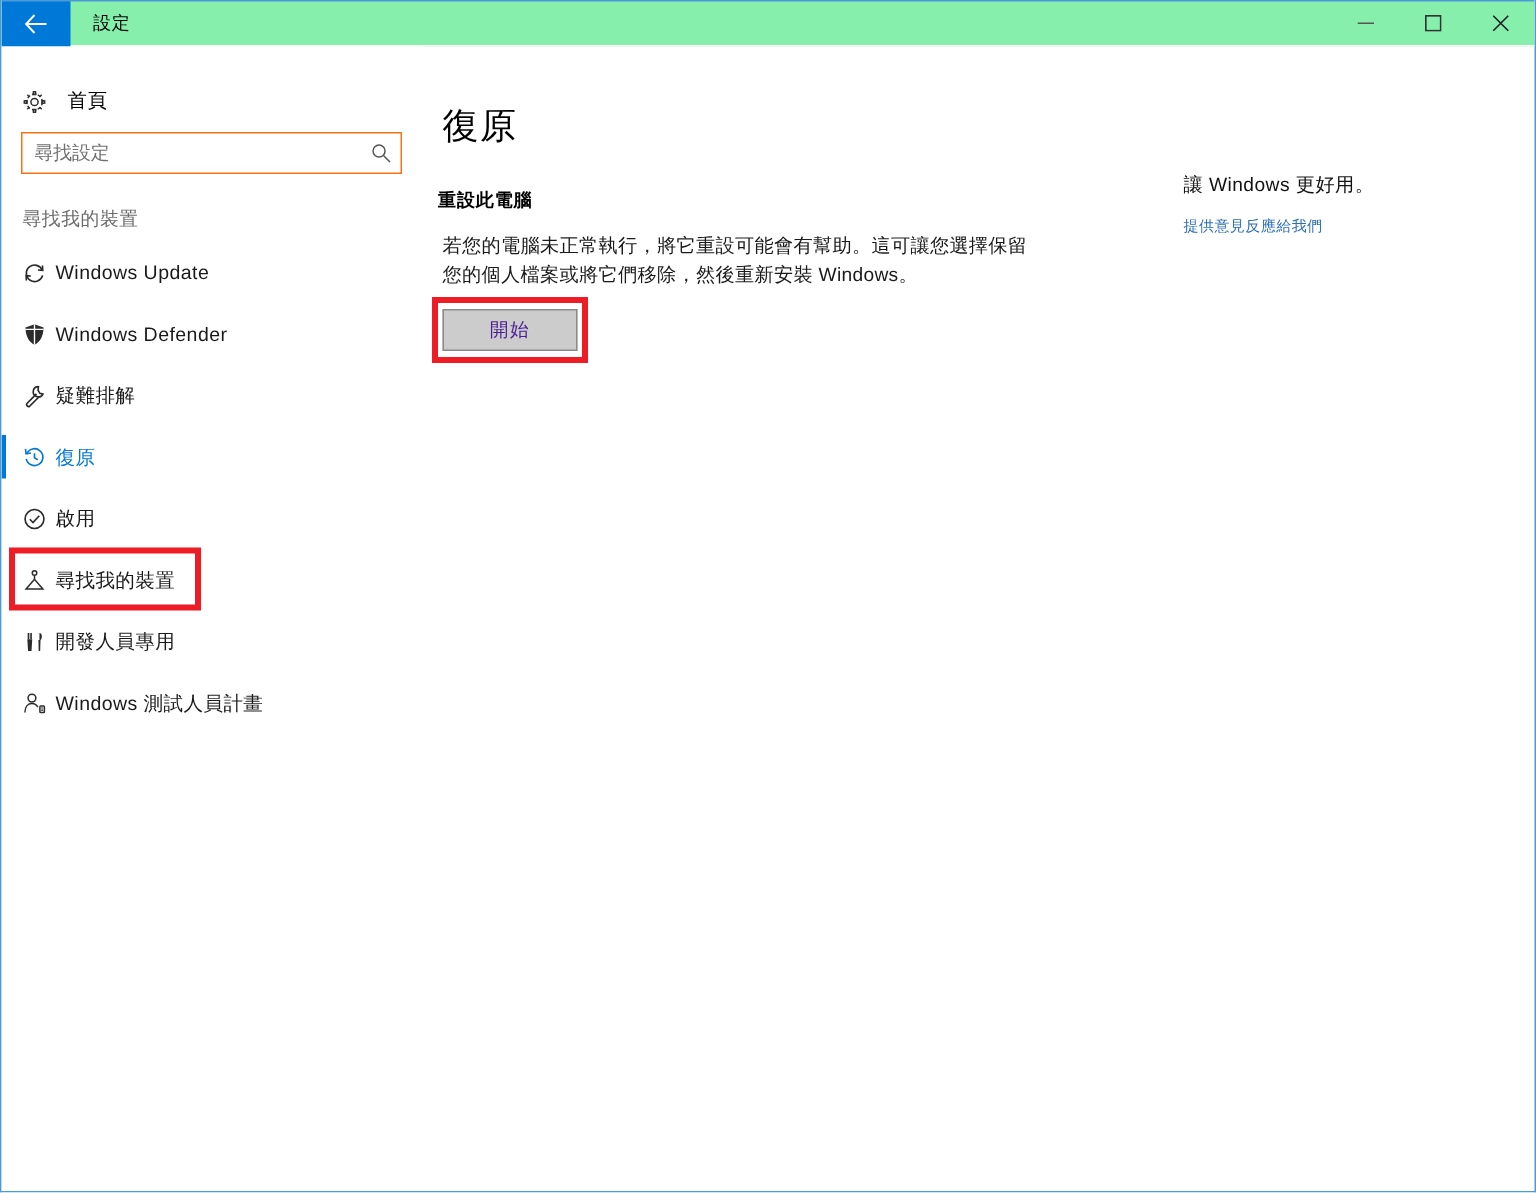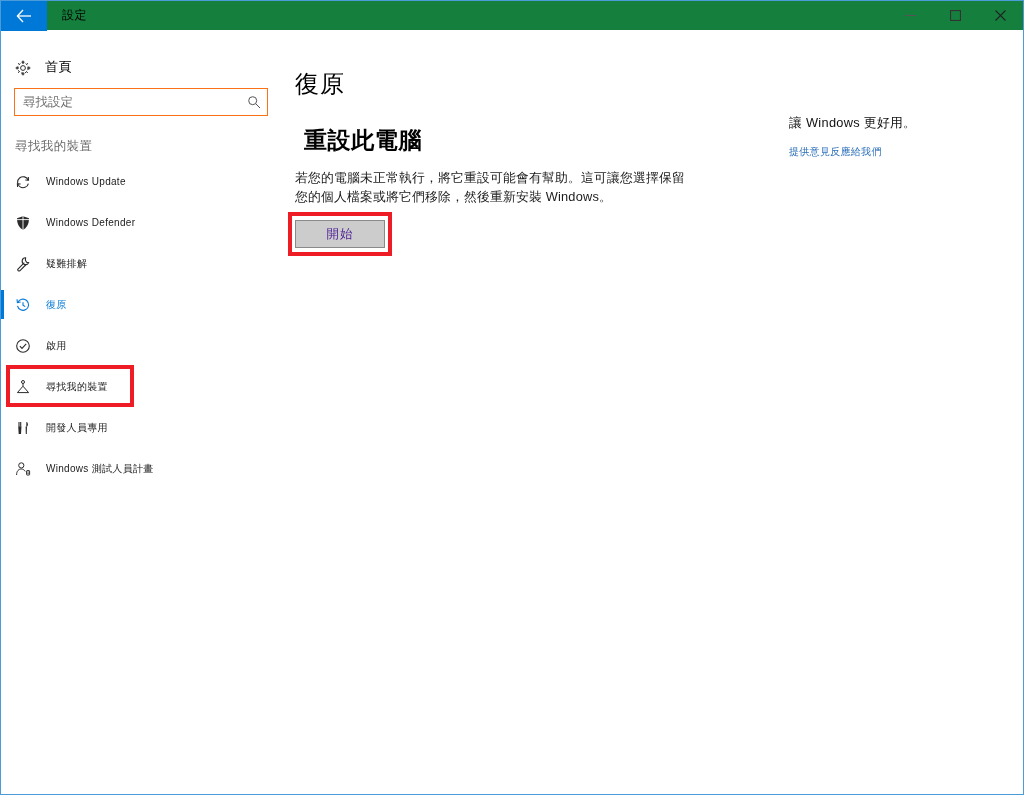--- a/index.html
+++ b/index.html
@@ -20,21 +20,21 @@
     background: #ffffff;
     border: 1px solid #4a9bd8;
     border-top: none;
     overflow: hidden;
   }
 
   
   .titlebar {
     position: relative;
     height: 31px;
-    background: #15803d;
+    background: #86efac;
     border-bottom: 1px solid #ffffff;
     display: flex;
     align-items: stretch;
   }
   .titlebar-topline {
     position: absolute;
     top: 0; left: 0; right: 0;
     height: 1px;
     background: #4a9bd8;
     z-index: 5;
@@ -158,23 +158,22 @@
   }
   .nav-item .ic {
     width: 22px;
     flex: 0 0 22px;
     display: flex;
     align-items: center;
     justify-content: flex-start;
     color: #2b2b2b;
   }
   .nav-item .lbl {
-    font-size: 10px;
+    font-size: 13px;
     color: #1a1a1a;
-    margin-left: 9px;
     letter-spacing: 0.3px;
     white-space: nowrap;
   }
   .nav-item.selected .ic { color: #0078d7; }
   .nav-item.selected .lbl { color: #0078d7; }
   .nav-item.selected::before {
     content: "";
     position: absolute;
     left: 0; top: 6px;
     width: 3px; height: 29px;
@@ -197,23 +196,23 @@
     padding: 37px 0 0 8px;
   }
   .page-title {
     font-size: 24px;
     font-weight: normal;
     color: #000000;
     letter-spacing: 1px;
     margin-left: 5px;
   }
   .section-title {
-    font-size: 23px;
+    font-size: 12px;
     color: #000000;
-    margin: 25px 0 0 14px;
+    margin: 25px 0 0 2px;
     letter-spacing: 0.6px;
   }
   .section-desc {
     font-size: 12.8px;
     line-height: 19px;
     color: #1a1a1a;
     margin: 12px 0 0 5px;
     width: 398px;
     letter-spacing: 0.2px;
   }

